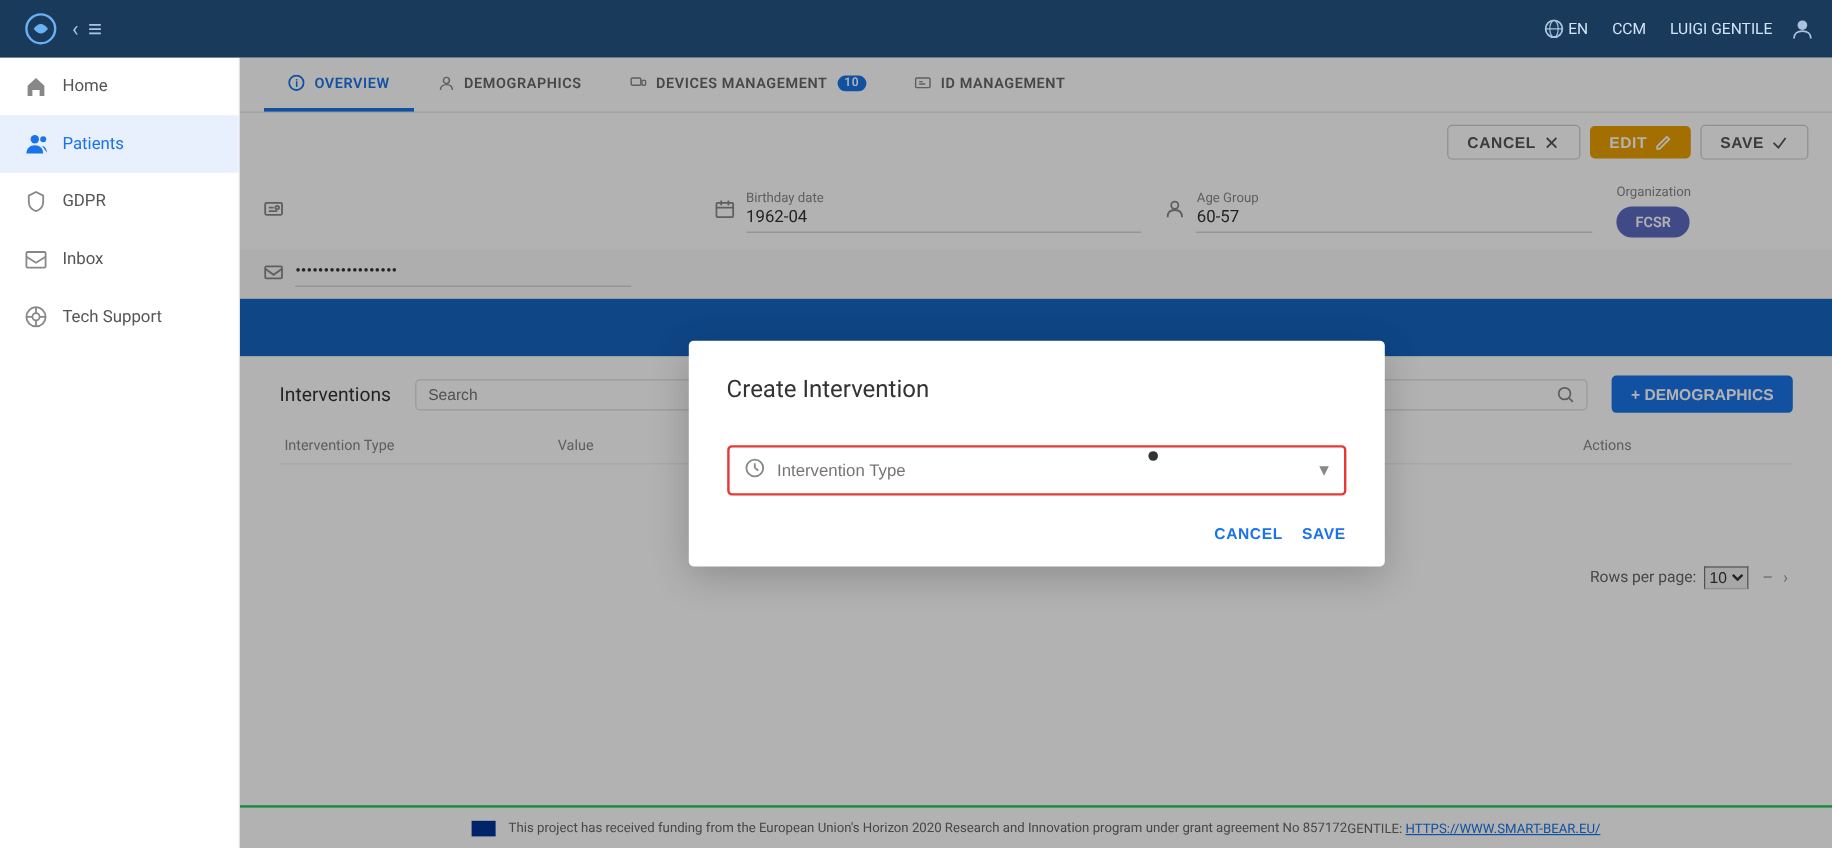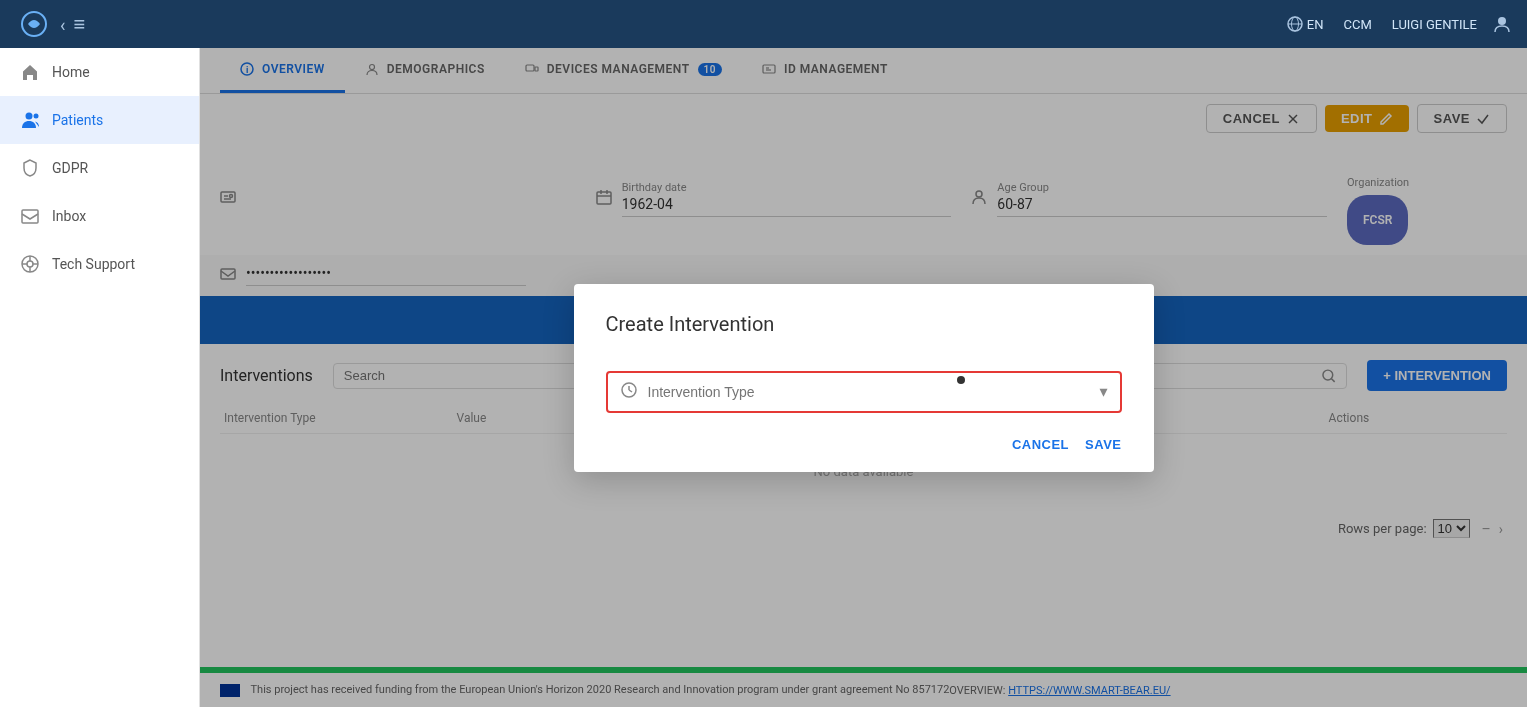--- a/index.html
+++ b/index.html
@@ -150,21 +150,21 @@
     }
     .email-value { font-size: 14px; color: #333; border-bottom: 1px solid #ccc; padding-bottom: 4px; min-width: 280px; }
 
     
     .blue-bar {
       height: 48px; background: #1565c0;
     }
 
     
     .interventions-section {
-      padding: 16px 20px;
+      padding: 16px 33px;
       background: #fff;
     }
     .interventions-header {
       display: flex; align-items: center; justify-content: space-between; margin-bottom: 12px;
     }
     .interventions-title { font-size: 16px; color: #333; }
     .search-bar {
       display: flex; align-items: center; gap: 8px;
       border: 1px solid #ddd; border-radius: 4px; padding: 4px 10px; flex: 1; margin: 0 20px;
     }
@@ -184,29 +184,29 @@
       display: flex; justify-content: flex-end; align-items: center; gap: 12px;
       padding: 10px 4px; font-size: 13px; color: #666;
     }
     .rows-per-page { display: flex; align-items: center; gap: 6px; }
     .rows-select { font-size: 13px; color: #333; border-bottom: 1px solid #ccc; }
     .page-nav { display: flex; gap: 8px; }
     .page-btn { color: #999; font-size: 14px; cursor: pointer; }
     .org-label { font-size: 11px; color: #888; margin-bottom: 6px; }
     .org-badge {
       background: #5c6bc0; color: #fff; border-radius: 20px;
-      padding: 18px 16px; font-size: 12px; font-weight: 600; display: inline-block;
+      padding: 6px 16px; font-size: 12px; font-weight: 600; display: inline-block;
     }
 
     
     .footer {
       background: #fff;
-      border-top: 6px solid #22c55e;
+      border-top: 2px solid #22c55e;
       padding: 10px 20px;
-      display: flex; justify-content: flex-start; align-items: center;
+      display: flex; justify-content: center; align-items: center;
       font-size: 11px; color: #666;
       position: absolute; bottom: 0; left: 0; right: 0;
     }
     .footer-flag {
       width: 20px; height: 13px; background: #003399; display: inline-block; margin-right: 8px;
       vertical-align: middle;
     }
     .footer-link { color: #1a73e8; }
 
     
@@ -429,25 +429,25 @@
           </div>
           <div class="field-group">
             <div class="field-icon">
               <svg width="16" height="16" viewBox="0 0 16 16" fill="none" stroke="#888" stroke-width="1.5">
                   <circle cx="8" cy="5" r="3"></circle>
                   <path d="M2 15c0-4 2-6 6-6s6 2 6 6"></path>
                 </svg>
             </div>
             <div class="field-box">
               <div class="field-label">Age Group</div>
-              <div class="field-value">60-87</div>
-            </div>
-          </div>
-
-          <div style="position:relative;min-width:160px;margin-top:23px;">
+              <div class="field-value">60-57</div>
+            </div>
+          </div>
+
+          <div style="position:relative;min-width:160px;">
             <div class="org-label">Organization</div>
             <span class="org-badge">FCSR</span>
           </div>
         </div>
 
         <div class="email-row">
           <div class="field-icon">
             <svg width="16" height="16" viewBox="0 0 16 16" fill="none" stroke="#888" stroke-width="1.5">
                 <rect x="1" y="3" width="14" height="10" rx="1"></rect>
                 <path d="M1 5l7 5 7-5"></path>
@@ -461,21 +461,21 @@
         <div class="interventions-section">
           <div class="interventions-header">
             <span class="interventions-title">Interventions</span>
             <div class="search-bar">
               <input class="search-input" type="text" placeholder="Search" style="">
               <svg width="16" height="16" viewBox="0 0 16 16" fill="none" stroke="#888" stroke-width="1.5">
                   <circle cx="7" cy="7" r="5"></circle>
                   <line x1="10.5" y1="10.5" x2="14" y2="14"></line>
                 </svg>
             </div>
-            <button class="btn-add-intervention">+ INTERVENTION</button>
+            <button class="btn-add-intervention">+ DEMOGRAPHICS</button>
           </div>
           <div class="table-header">
             <span>Intervention Type</span>
             <span>Value</span>
             <span>Optimal Range</span>
             <span>Extreme Range</span>
             <span>Threshold</span>
             <span>Actions</span>
           </div>
           <div class="table-no-data">No data available</div>
@@ -517,18 +517,18 @@
 
       <div class="cursor-dot"></div>
     </div>
 
     <div class="footer">
       <div>
         <span class="footer-flag"></span>
         <span>This project has received funding from the European Union's Horizon 2020 Research and Innovation program under grant agreement No 857172</span>
       </div>
       <div>
-        <span>OVERVIEW:</span>
+        <span>GENTILE:</span>
         <a class="footer-link" href="#">HTTPS://WWW.SMART-BEAR.EU/</a>
       </div>
     </div>
   </div>
 </div>
 
 </body></html>

